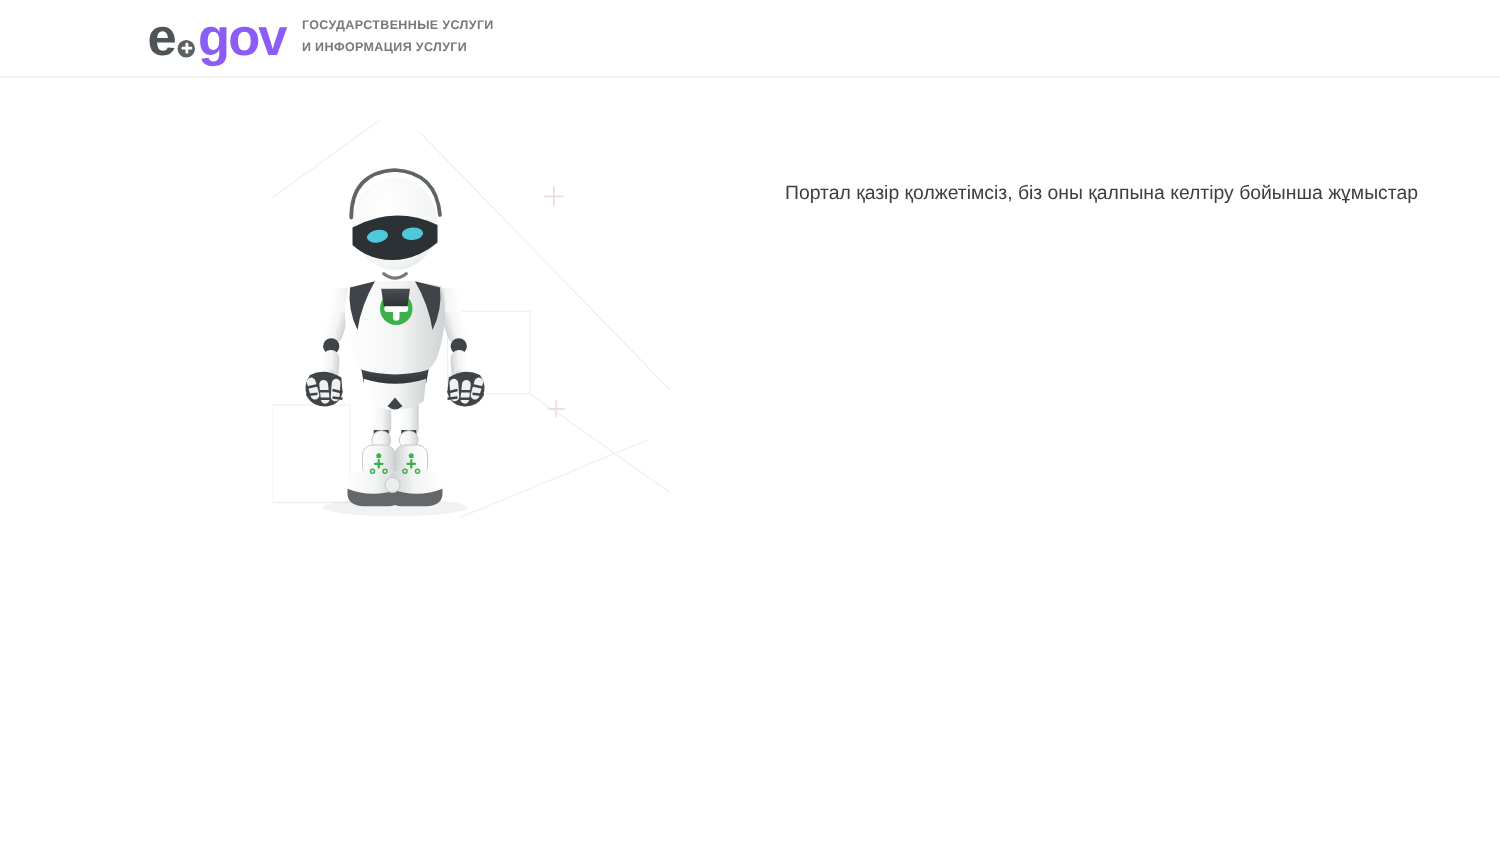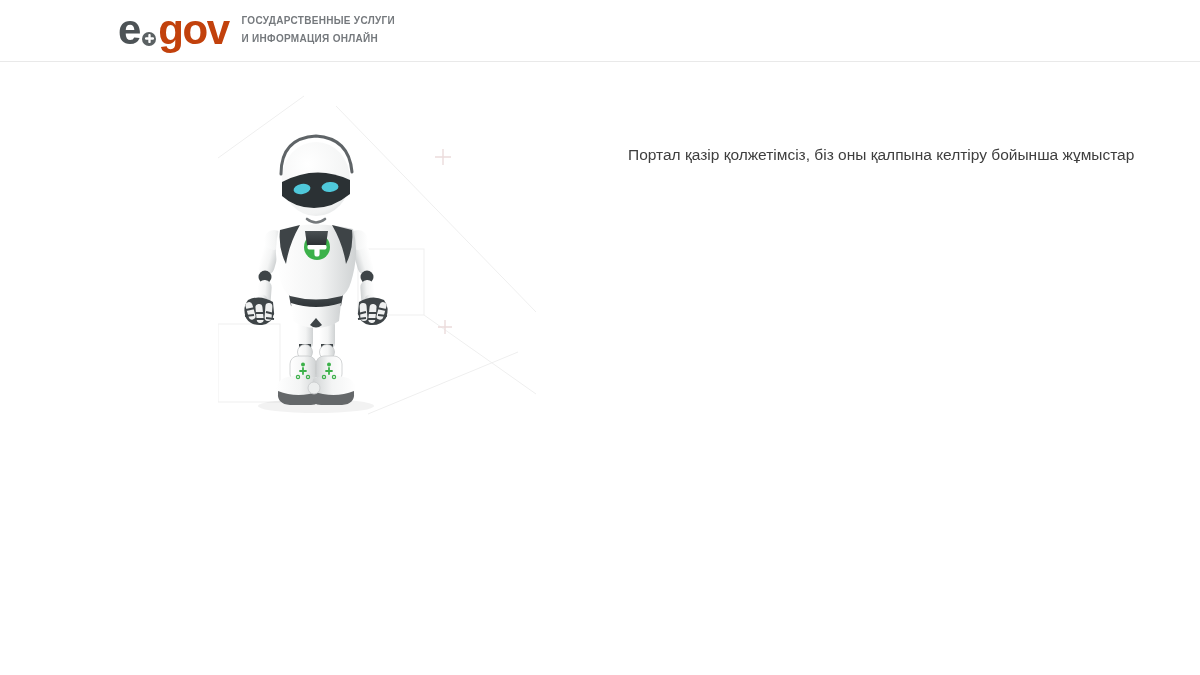--- a/index.html
+++ b/index.html
@@ -38,21 +38,21 @@
     width: 14px; height: 14px;
     border-radius: 50%;
     background: #5b6163;
     display: flex; align-items: center; justify-content: center;
     margin: 0 2px 1px 2px;
     flex: none;
   }
   .logo-gov {
     font-size: 42px;
     font-weight: bold;
-    color: #c2410c;
+    color: #8b5cf6;
     line-height: 0.78;
     letter-spacing: -1.5px;
   }
   .tagline {
     margin-left: 13px;
     margin-top: -2px;
     font-size: 10px;
     font-weight: bold;
     color: #75797d;
     line-height: 17.5px;
@@ -88,21 +88,21 @@
       <span class="logo-e">e</span>
       <span class="logo-dot">
         <svg width="9" height="9" viewBox="0 0 10 10" aria-hidden="true">
           <path d="M5 1.2 V8.8 M1.2 5 H8.8" stroke="#ffffff" stroke-width="2.6" stroke-linecap="round" fill="none"></path>
         </svg>
       </span>
       <span class="logo-gov">gov</span>
     </a>
     <div class="tagline">
       <div>ГОСУДАРСТВЕННЫЕ УСЛУГИ</div>
-      <div>И ИНФОРМАЦИЯ ОНЛАЙН</div>
+      <div>И ИНФОРМАЦИЯ УСЛУГИ</div>
     </div>
   </header>
 
   <main class="content">
 
     <div class="robot-wrap">
       <svg width="320" height="330" viewBox="0 0 320 330">
         <defs>
           <linearGradient id="gBody" x1="0" y1="0" x2="1" y2="0">
             <stop offset="0" stop-color="#ffffff"></stop>

